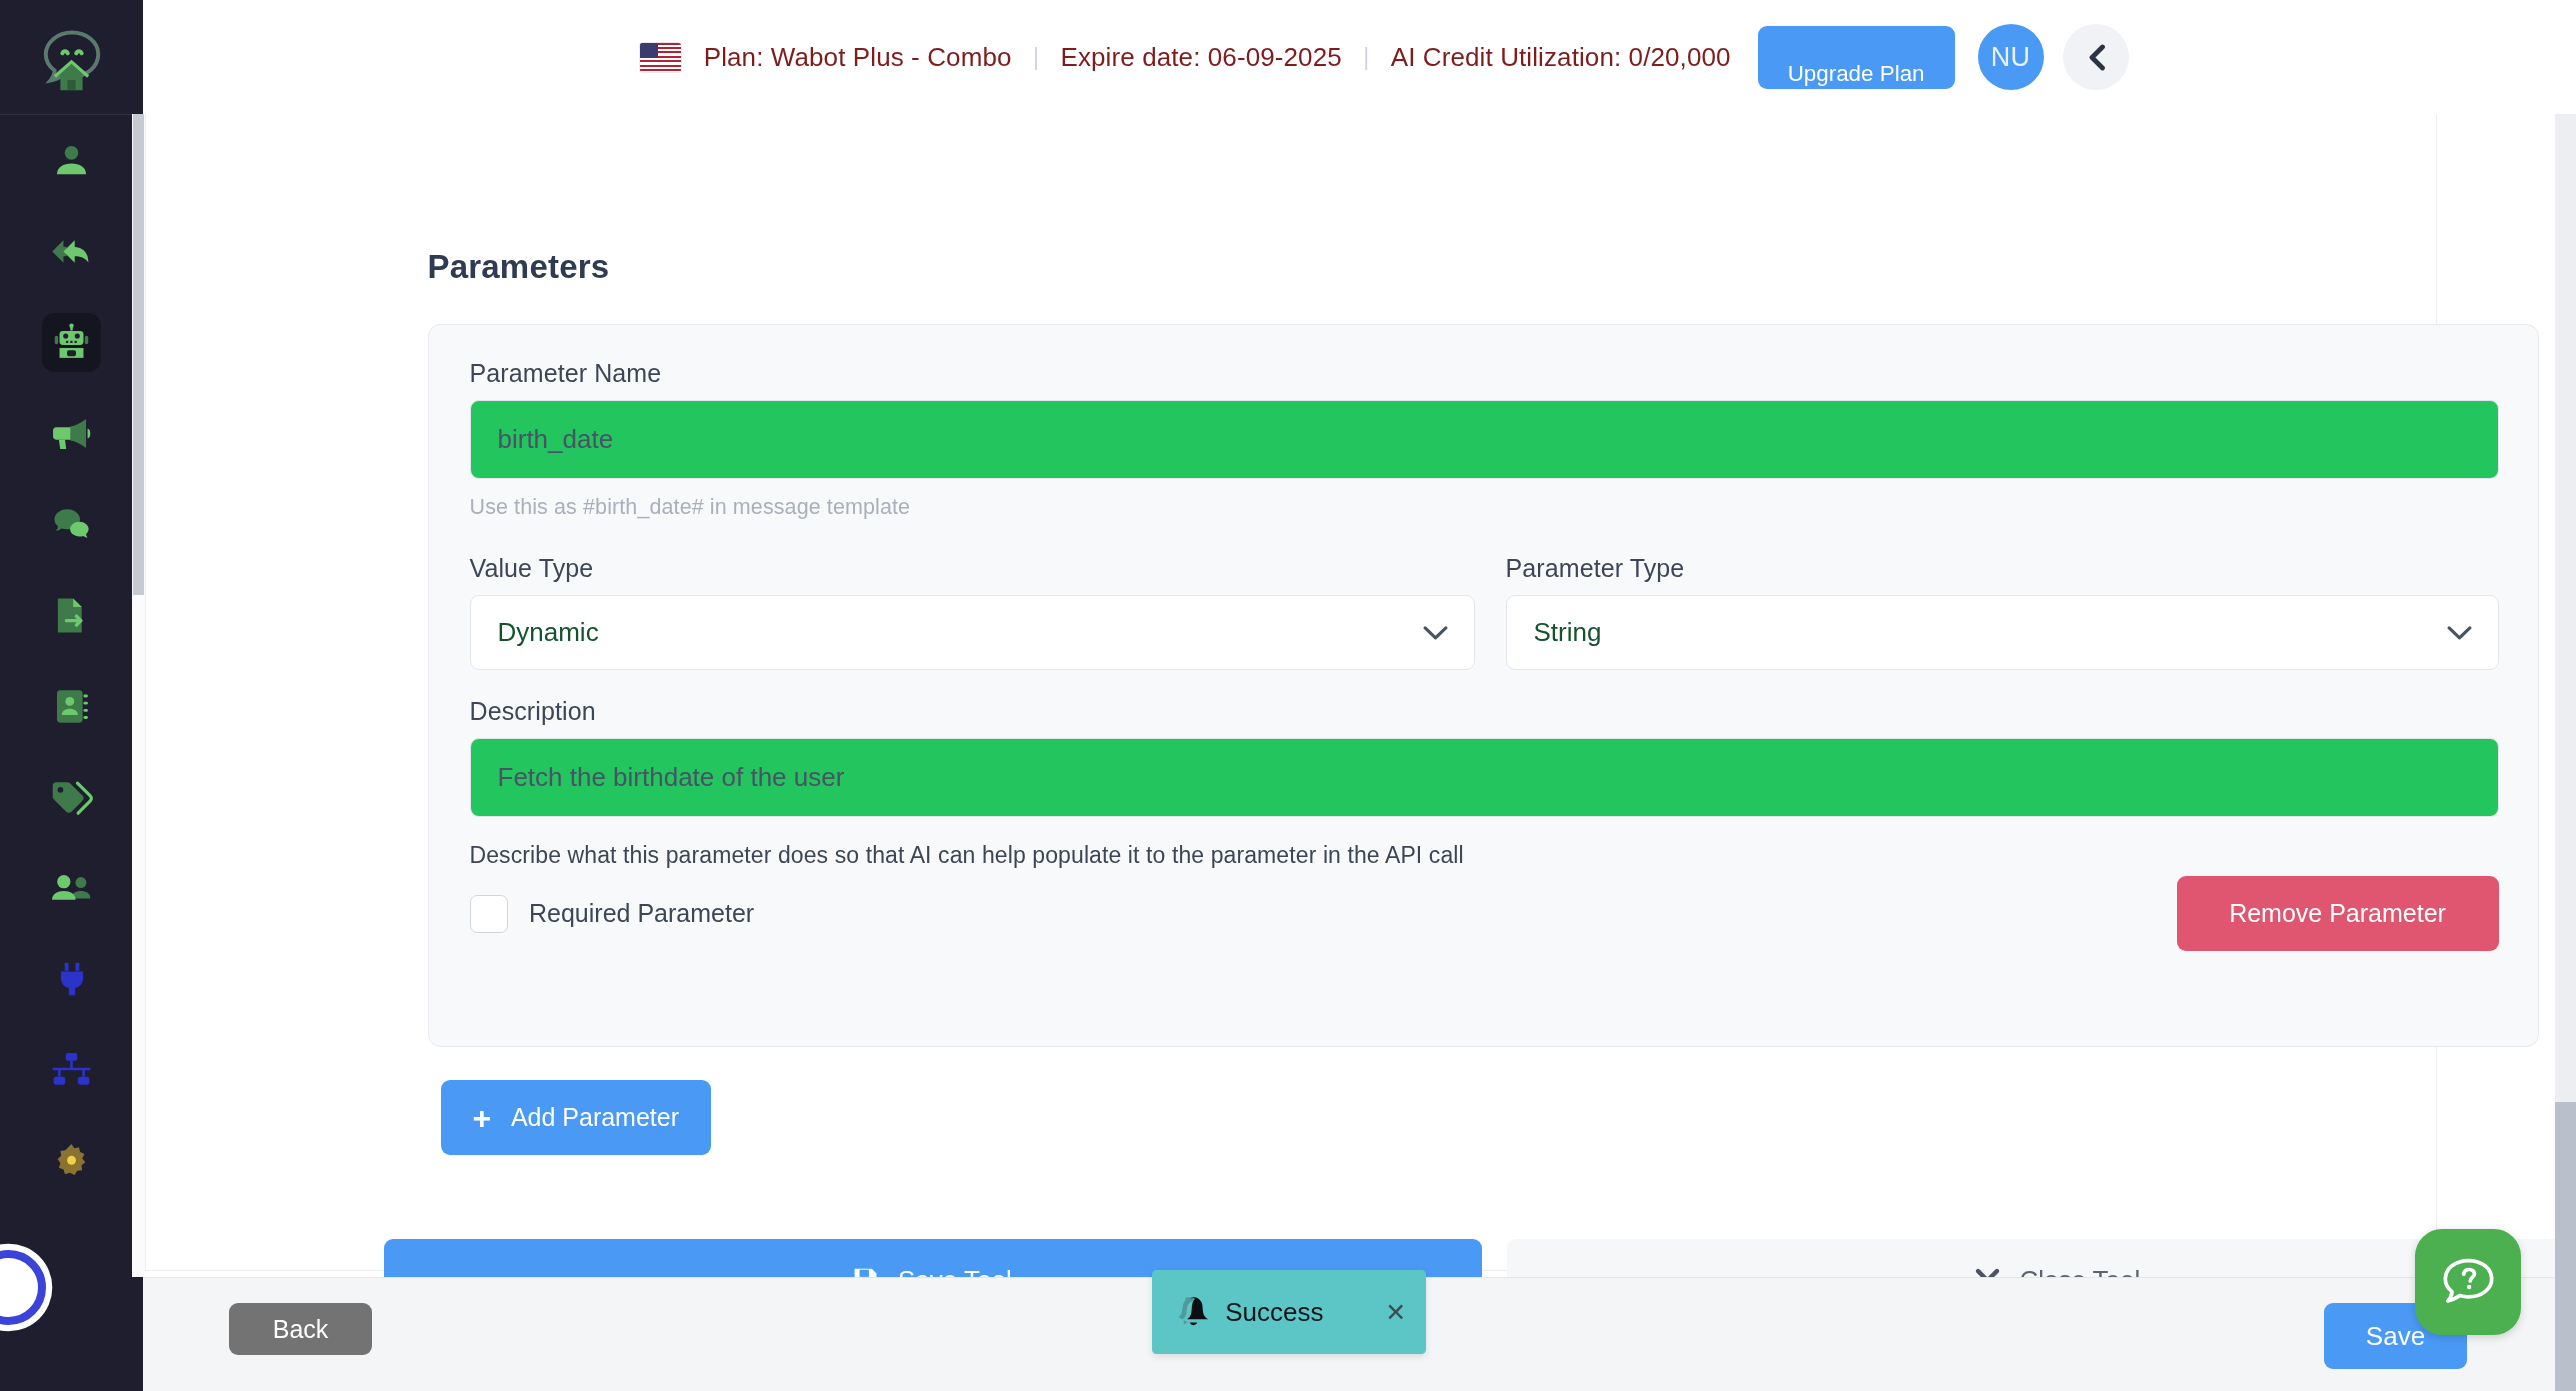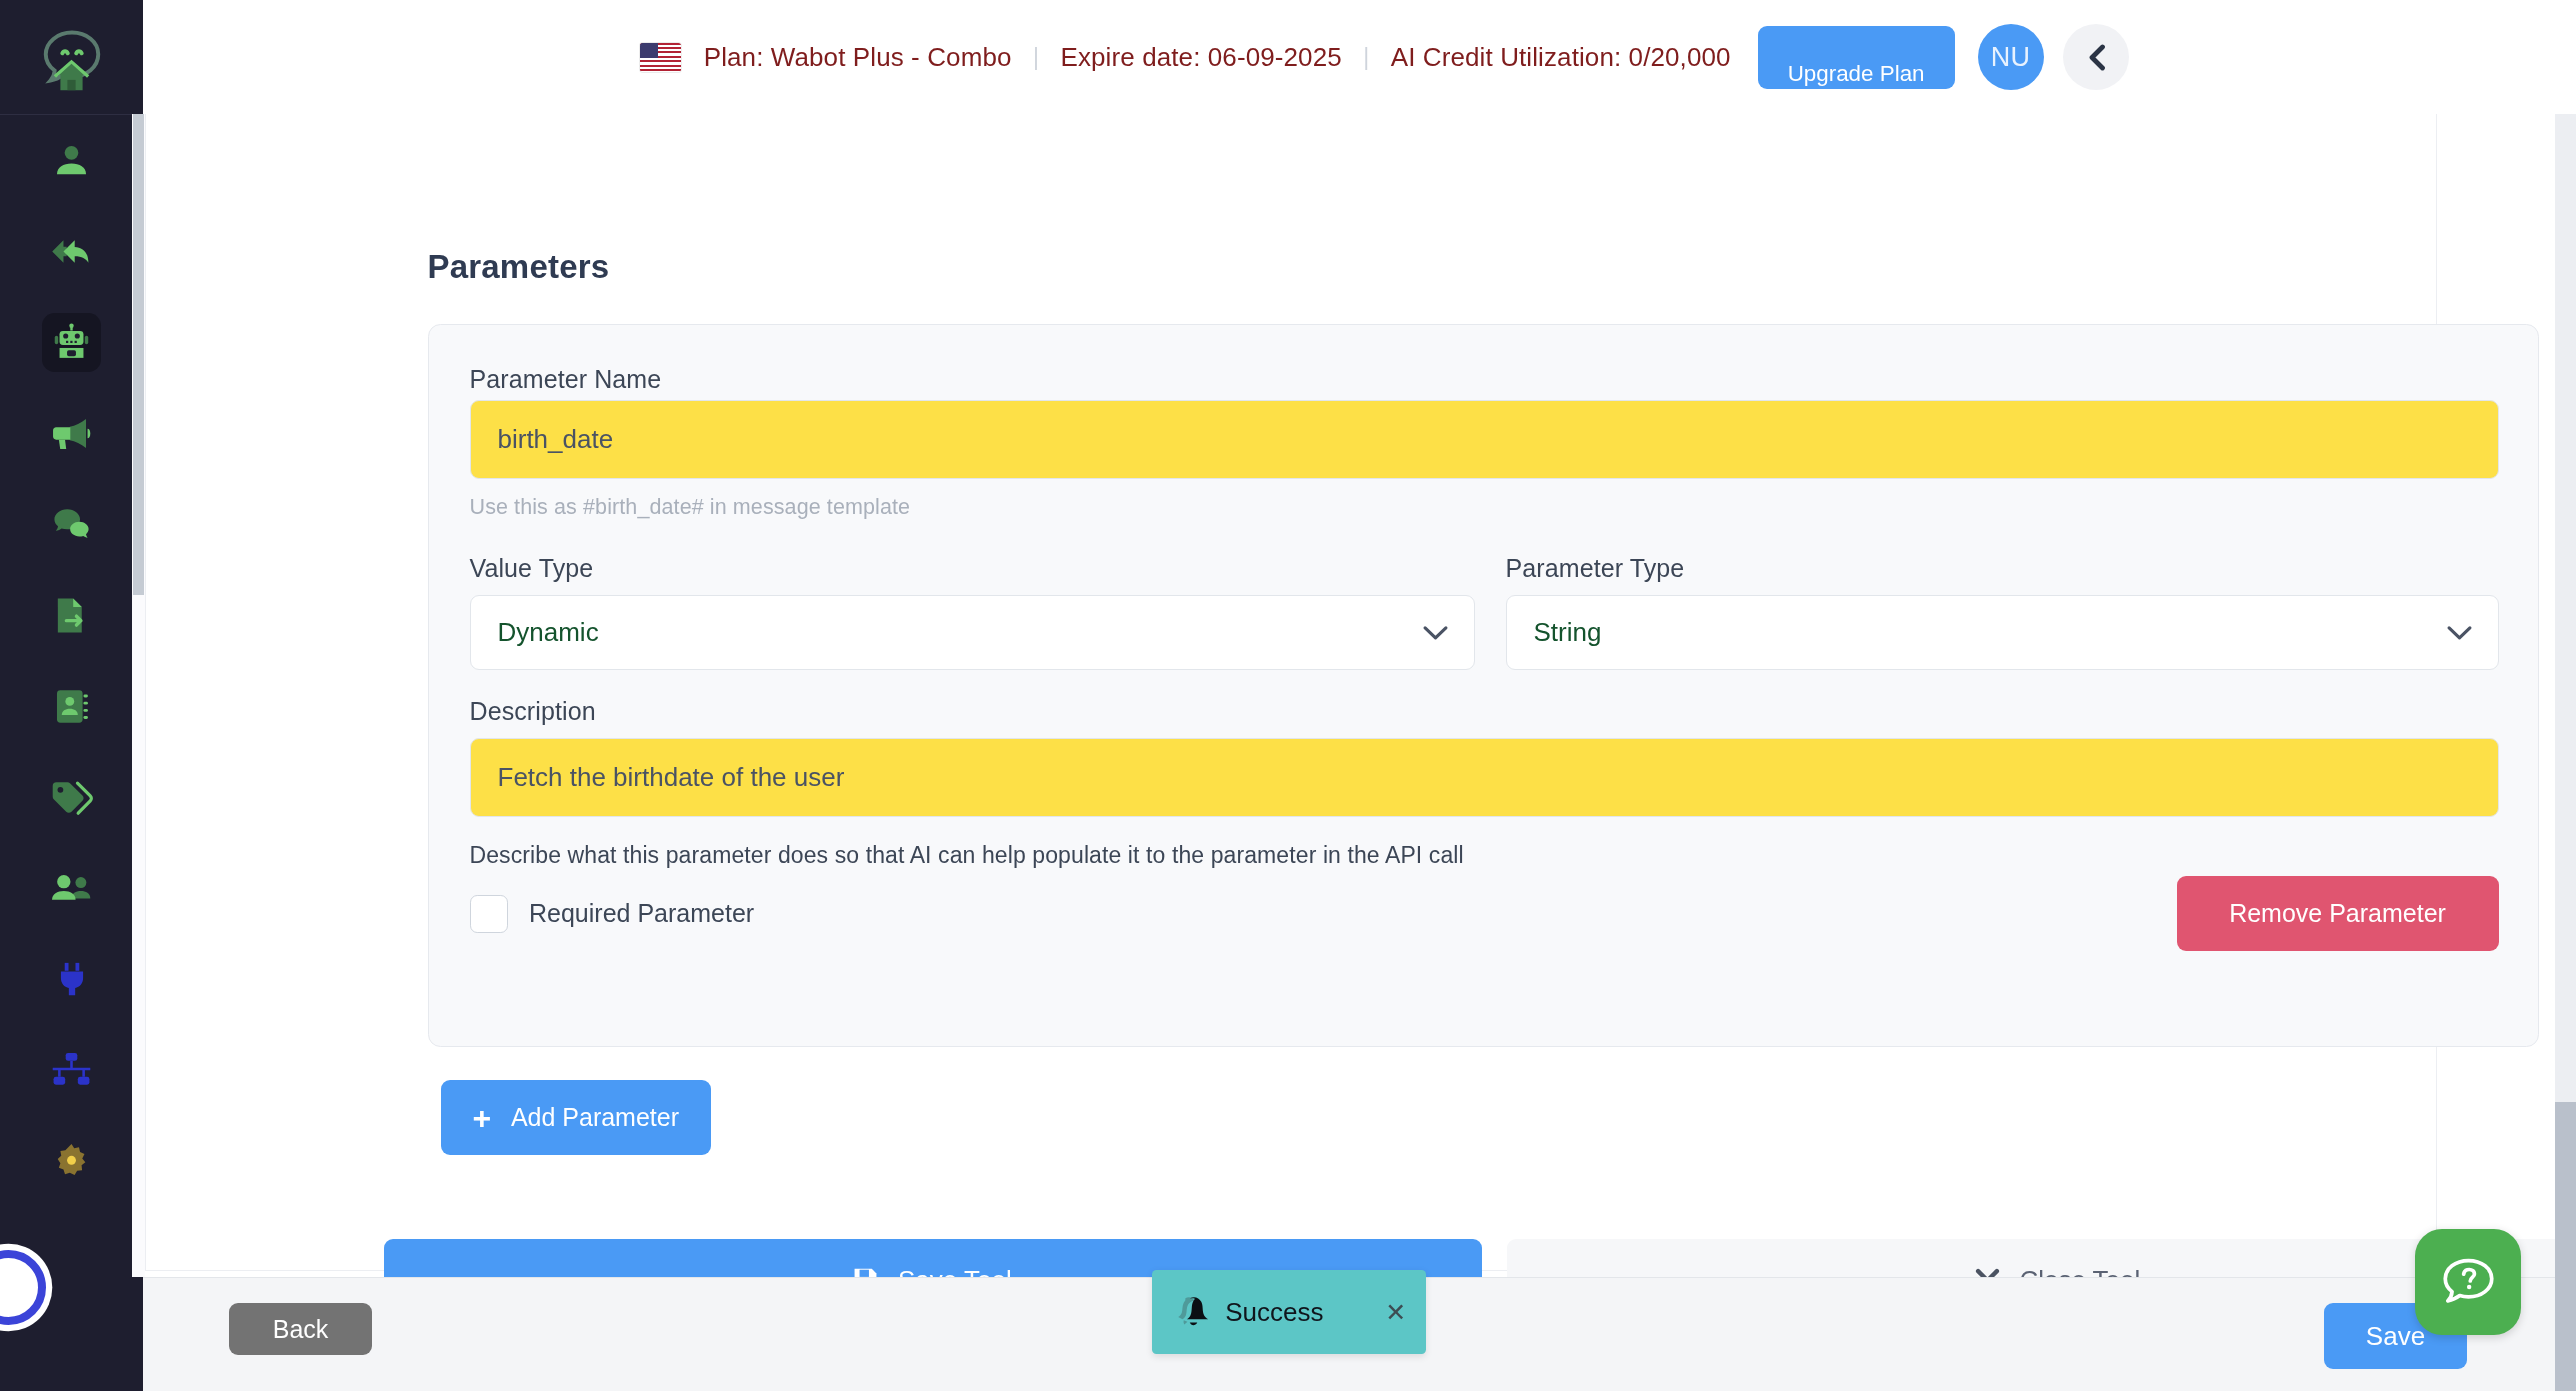--- a/index.html
+++ b/index.html
@@ -132,21 +132,21 @@
 
   .fld-label {
     font-size: 25px; color: #3c4656; letter-spacing: 0.1px;
   }
   .fld-help {
     font-size: 21.5px; color: #a9b0bb; letter-spacing: 0.1px;
   }
   .fld-help.dark { color: #3c4656; font-size: 23px; }
 
   .input-box {
-    background: #fde047; border: 0.9px solid #e2e6eb; border-radius: 9px;
+    background: #22c55e; border: 0.9px solid #e2e6eb; border-radius: 9px;
     display: flex; align-items: center;
     font-size: 26px; color: #4a5364;
     padding: 12px 27px;
   }
   .select-box {
     background: #ffffff; border: 0.9px solid #e2e6eb; border-radius: 9px;
     display: flex; align-items: center; justify-content: space-between;
     font-size: 26px; color: #5b6personal; padding: 0 25px 0 27px;
     cursor: pointer;
   }
@@ -445,21 +445,21 @@
   </header>
 
   <main class="content-scroll">
 
     <section class="card">
 
       <h2 class="page-title">Parameters</h2>
 
       <div class="param-box">
 
-        <div style="position:absolute;left:41px;top:40px;" class="fld-label">Parameter Name</div>
+        <div style="position:absolute;left:41px;top:34px;" class="fld-label">Parameter Name</div>
 
         <div class="input-box" style="position:absolute;left:41px;top:75px;width:2029px;height:79px;">
           <span>birth_date</span>
         </div>
 
         <div class="fld-help" style="position:absolute;left:41px;top:170px;">Use this as #birth_date# in message template</div>
 
         <div class="fld-label" style="position:absolute;left:41px;top:229px;">Value Type</div>
 
         <div class="select-box" style="position:absolute;left:41px;top:270px;width:1005px;height:75px;">

